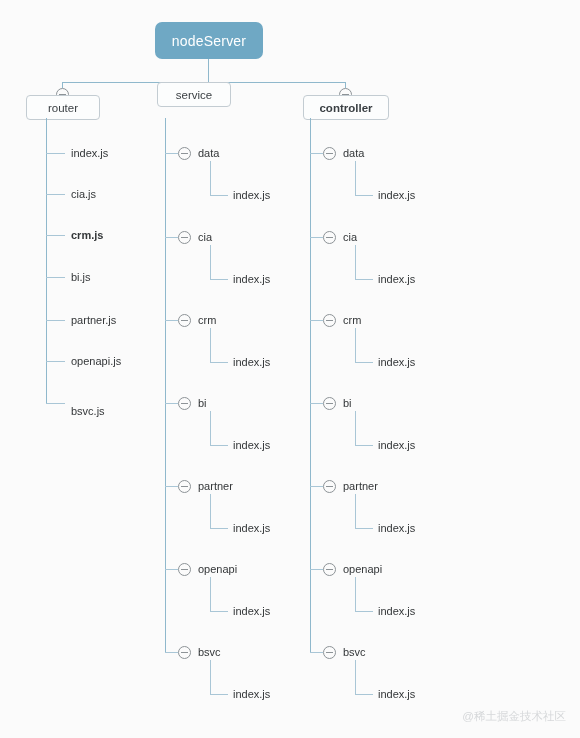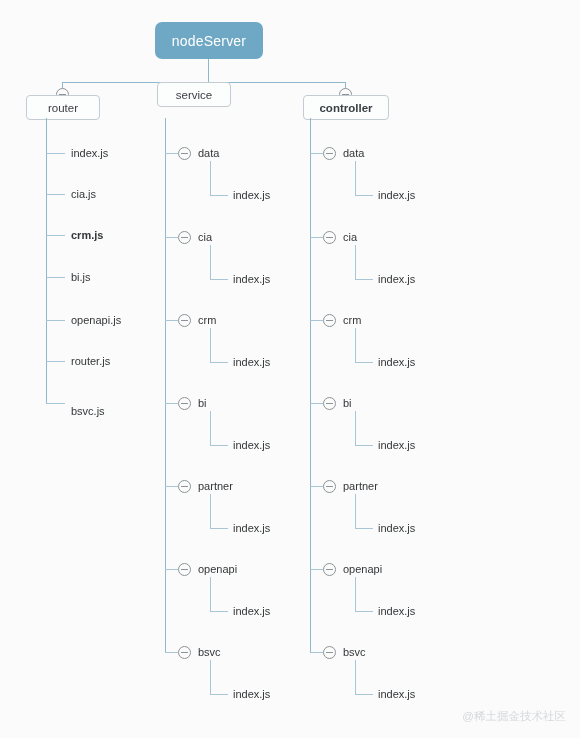--- a/index.html
+++ b/index.html
@@ -135,24 +135,24 @@
   <div class="hline thin" style="left:46px; top:194px; width:19px;"></div>
   <div class="label" style="left:71px; top:188px;">cia.js</div>
 
   <div class="hline thin" style="left:46px; top:235px; width:19px;"></div>
   <div class="label" style="left:71px; top:229px;font-weight:bold;">crm.js</div>
 
   <div class="hline thin" style="left:46px; top:277px; width:19px;"></div>
   <div class="label" style="left:71px; top:271px;">bi.js</div>
 
   <div class="hline thin" style="left:46px; top:320px; width:19px;"></div>
-  <div class="label" style="left:71px; top:314px;">openapi.js</div>
+  <div class="label" style="left:71px; top:314px;">partner.js</div>
 
   <div class="hline thin" style="left:46px; top:361px; width:19px;"></div>
-  <div class="label" style="left:71px; top:355px;">router.js</div>
+  <div class="label" style="left:71px; top:355px;">openapi.js</div>
 
   <div class="hline thin" style="left:46px; top:403px; width:19px;"></div>
   <div class="label" style="left:71px; top:397px;margin-top:8px;">bsvc.js</div>
 
   <div class="vline" style="left:165px; top:118px; height:535px;"></div>
 
   <div class="hline thin" style="left:165px; top:153px; width:13px;"></div>
   <div class="toggle" style="left:178px; top:147px;"></div>
   <div class="label" style="left:198px; top:147px;">data</div>
   <div class="vline thin" style="left:210px; top:161px; height:34px;"></div>

